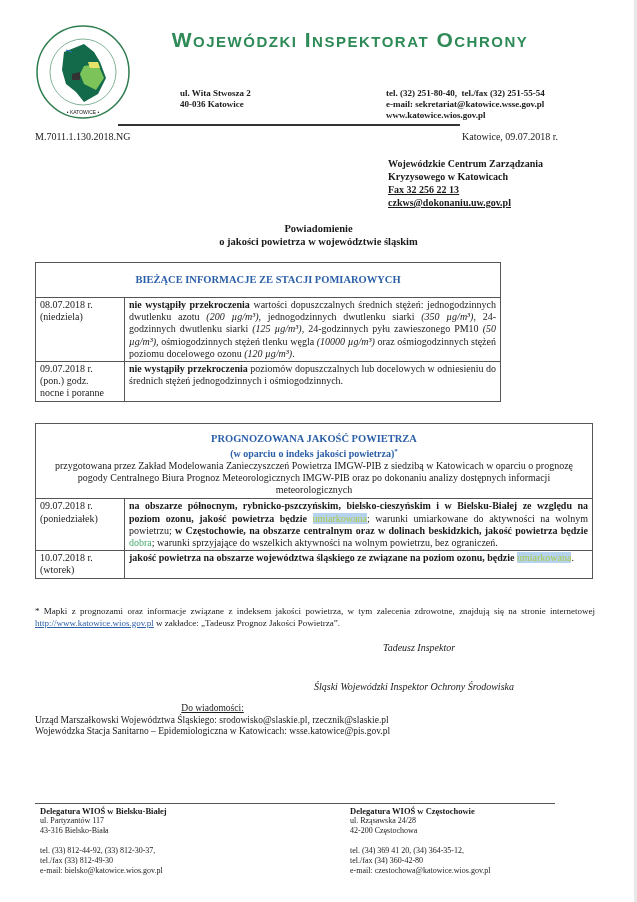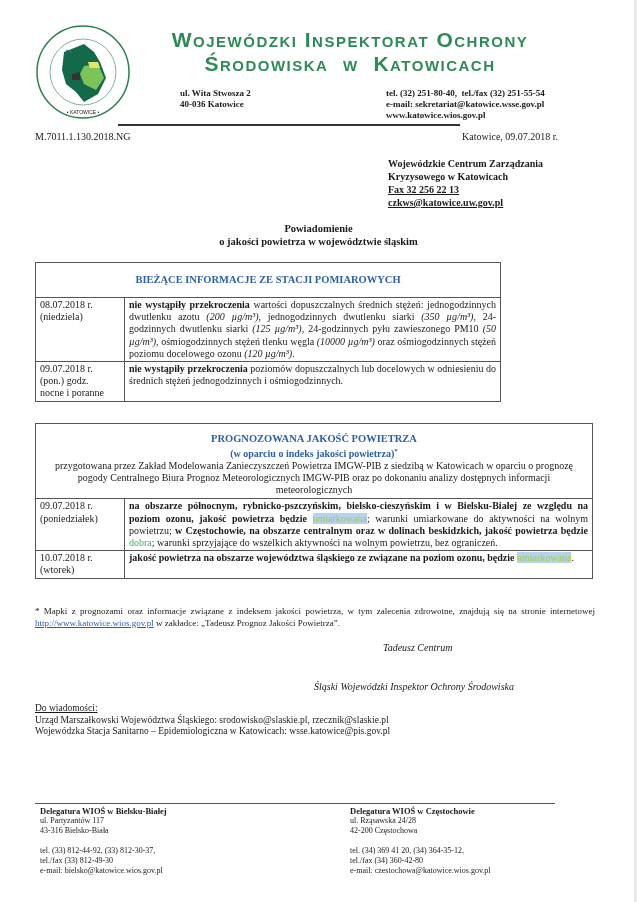--- a/index.html
+++ b/index.html
@@ -43,21 +43,21 @@
   .hl-moderate { background: #b5d3ef; color: #a8c94a; }
   .hl-good { color: #46a96a; }
 
   .footnote { left: 35px; top: 606px; width: 560px; font-size: 9px; line-height: 11.5px; text-align: justify; }
   .footnote a { color: #2b5fa8; text-decoration: underline; margin-top: 40px; }
 
   .signer { left: 383px; top: 642px; font-size: 10px; font-style: italic; }
   .signer-title { left: 314px; top: 681px; font-size: 10px; font-style: italic; }
 
   .cc { left: 35px; top: 703px; font-size: 9.5px; line-height: 11.5px; }
-  .cc .u { text-decoration: underline; }
+  .cc .u { text-decoration: underline; text-align: center; }
 
   .footer-rule { left: 35px; top: 803px; width: 520px; height: 1px; background: #555; }
   .branch { top: 806px; font-size: 8px; line-height: 10px; }
   .branch .bt { font-weight: bold; font-size: 8.5px; }
   .branch-left { left: 40px; }
   .branch-right { left: 350px; }
 </style>
 </head>
 <body>
 
@@ -71,42 +71,41 @@
     <path d="M56 44 L70 42 L76 56 L68 68 L56 62 L52 52 Z" fill="#7cc35a"></path>
     <path d="M60 40 L70 40 L72 46 L62 46 Z" fill="#e7e36a"></path>
     <path d="M44 52 L52 50 L52 58 L44 58 Z" fill="#333"></path>
     <path d="M38 28 L44 30" stroke="#2a6fc9" stroke-width="1"></path>
     <text x="55" y="92" font-size="5" text-anchor="middle" fill="#222" font-family="Liberation Sans, sans-serif">• KATOWICE •</text>
   </svg>
 </div>
 
 <div class="abs org-title">
   <div>Wojewódzki Inspektorat Ochrony</div>
-  <div style="white-space:pre;">Środowiska  w  Katowicach</div>
 </div>
 
 <div class="abs addr-left">
   <div>ul. Wita Stwosza 2</div>
   <div>40-036 Katowice</div>
 </div>
 <div class="abs addr-right">
   <div style="white-space:pre;">tel. (32) 251-80-40,  tel./fax (32) 251-55-54</div>
   <div>e-mail: sekretariat@katowice.wsse.gov.pl</div>
   <div>www.katowice.wios.gov.pl</div>
 </div>
 <div class="abs header-rule"></div>
 
 <div class="abs ref-no">M.7011.1.130.2018.NG</div>
 <div class="abs place-date">Katowice, 09.07.2018 r.</div>
 
 <div class="abs recipient">
   <div>Wojewódzkie Centrum Zarządzania</div>
   <div>Kryzysowego w Katowicach</div>
   <div class="u">Fax 32 256 22 13</div>
-  <div class="u">czkws@katowice.uw.gov.pl</div>
+  <div class="u">czkws@dokonaniu.uw.gov.pl</div>
 </div>
 
 <div class="abs notice-title">
   <div>Powiadomienie</div>
   <div>o jakości powietrza w województwie śląskim</div>
 </div>
 
 <table class="tbl1">
   <tbody>
       <tr>
@@ -153,21 +152,21 @@
     </td>
     <td class="txt"><span class="b">jakość powietrza na obszarze województwa śląskiego ze związane na poziom ozonu, będzie </span><span class="hl-moderate">umiarkowana</span><span>.</span></td>
   </tr>
 </tbody>
   </table>
 
 <div class="abs footnote">
   <span>* Mapki z prognozami oraz informacje związane z indeksem jakości powietrza, w tym zalecenia zdrowotne, znajdują się na stronie internetowej </span><a>http://www.katowice.wios.gov.pl</a><span> w zakładce: „Tadeusz Prognoz Jakości Powietrza”.</span>
 </div>
 
-<div class="abs signer">Tadeusz Centrum</div>
+<div class="abs signer">Tadeusz Inspektor</div>
 <div class="abs signer-title">Śląski Wojewódzki Inspektor Ochrony Środowiska</div>
 
 <div class="abs cc">
   <div class="u">Do wiadomości:</div>
   <div>Urząd Marszałkowski Województwa Śląskiego: srodowisko@slaskie.pl, rzecznik@slaskie.pl</div>
   <div>Wojewódzka Stacja Sanitarno – Epidemiologiczna w Katowicach: wsse.katowice@pis.gov.pl</div>
 </div>
 
 <div class="abs footer-rule"></div>
 

